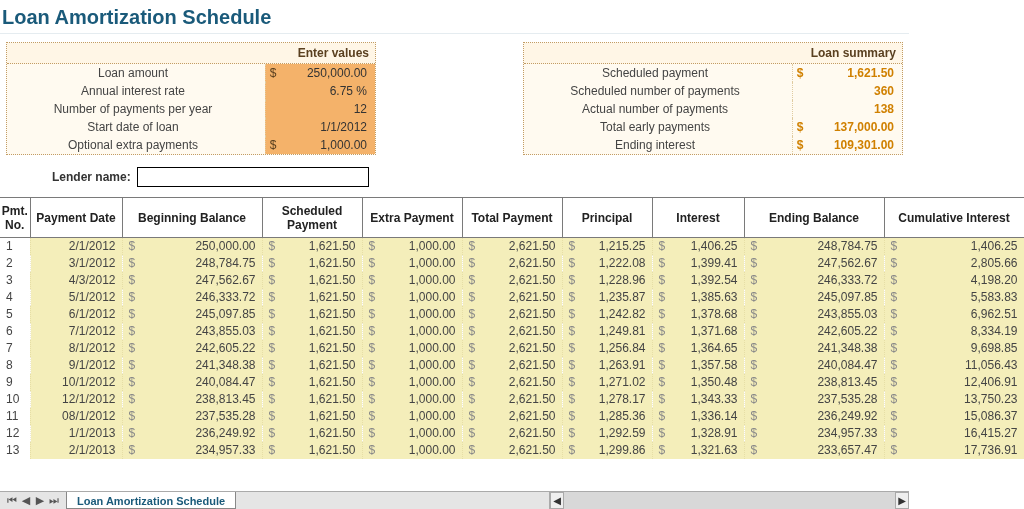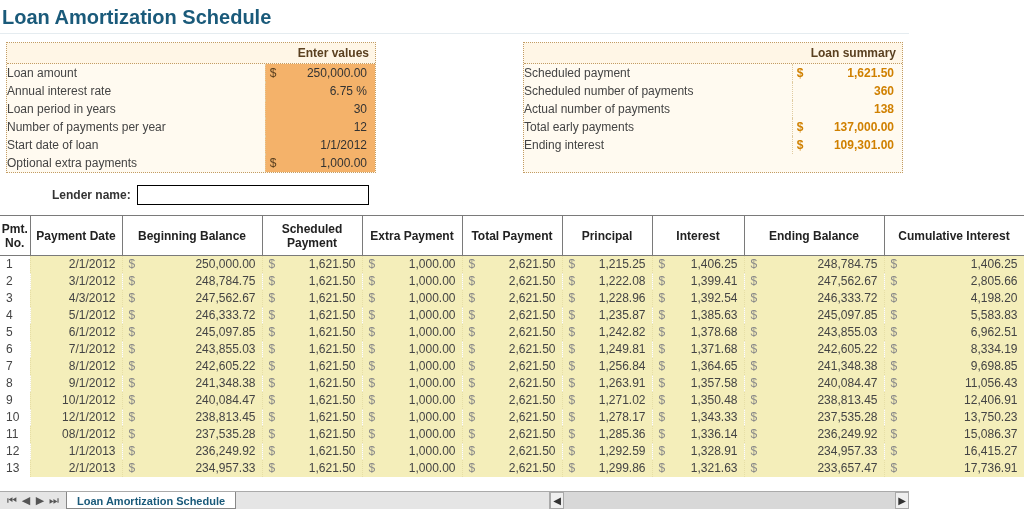--- a/index.html
+++ b/index.html
@@ -6,21 +6,21 @@
   html, body { width: 1024px; height: 509px; overflow: hidden; font-family: "Segoe UI", Tahoma, Arial, sans-serif; font-size: 12px; background: #fff; color: #333; }
   .page { position: relative; width: 909px; height: 509px; }
   .title { font-family: "Trebuchet MS", Tahoma, sans-serif; font-weight: 600; font-size: 20px; color: #1a5a7a; padding: 6px 2px 4px 2px; }
   .hr { height: 1px; background: #bfcfd9; margin: 0 0 8px 0; opacity: .4; }
   .top { display: flex; gap: 40px; padding: 0 6px; }
   .panel { border: 1px dotted #c29c64; background: #fffaf0; }
   .panel.inputs { width: 370px; }
   .panel.summary { width: 380px; margin-left: auto; }
   .phead { background: #fff6e6; color: #5a4020; font-weight: 700; text-align: right; padding: 3px 6px; border-bottom: 1px dotted #c29c64; }
   .prow { display: flex; height: 18px; }
-  .plabel { flex: 1; text-align: left; padding-right: 6px; color: #444; font-size: 12px; line-height: 18px; }
+  .plabel { flex: 1; text-align: center; padding-right: 6px; color: #444; font-size: 12px; line-height: 18px; }
   .pcell { width: 110px; display: flex; align-items: center; border-left: 1px dotted #e0cba0; }
   .pcell.orange { background: #f4b26a; }
   .pcur { width: 14px; text-align: center; color: #5a4020; }
   .pval { flex: 1; text-align: right; padding-right: 8px; }
   .panel.summary .plabel { color: #444; }
   .panel.summary .pval { color: #d08000; font-weight: 700; }
   .lender { display: flex; align-items: center; gap: 6px; margin: 12px 0 10px 52px; }
   .lender .lbl { font-weight: 700; }
   .lender .inputish { width: 232px; height: 20px; border: 1px solid #000; background: #fff; }
 
@@ -60,27 +60,20 @@
             <div class="pcell orange">
               <span class="pcur">$</span>
               <span class="pval">250,000.00</span>
             </div>
           </div>
           <div class="prow">
             <div class="plabel">Annual interest rate</div>
             <div class="pcell orange">
               <span class="pcur"></span>
               <span class="pval">6.75  %</span>
-            </div>
-          </div>
-          <div class="prow">
-            <div class="plabel">Loan period in years</div>
-            <div class="pcell orange">
-              <span class="pcur"></span>
-              <span class="pval">30</span>
             </div>
           </div>
           <div class="prow">
             <div class="plabel">Number of payments per year</div>
             <div class="pcell orange">
               <span class="pcur"></span>
               <span class="pval">12</span>
             </div>
           </div>
           <div class="prow">

